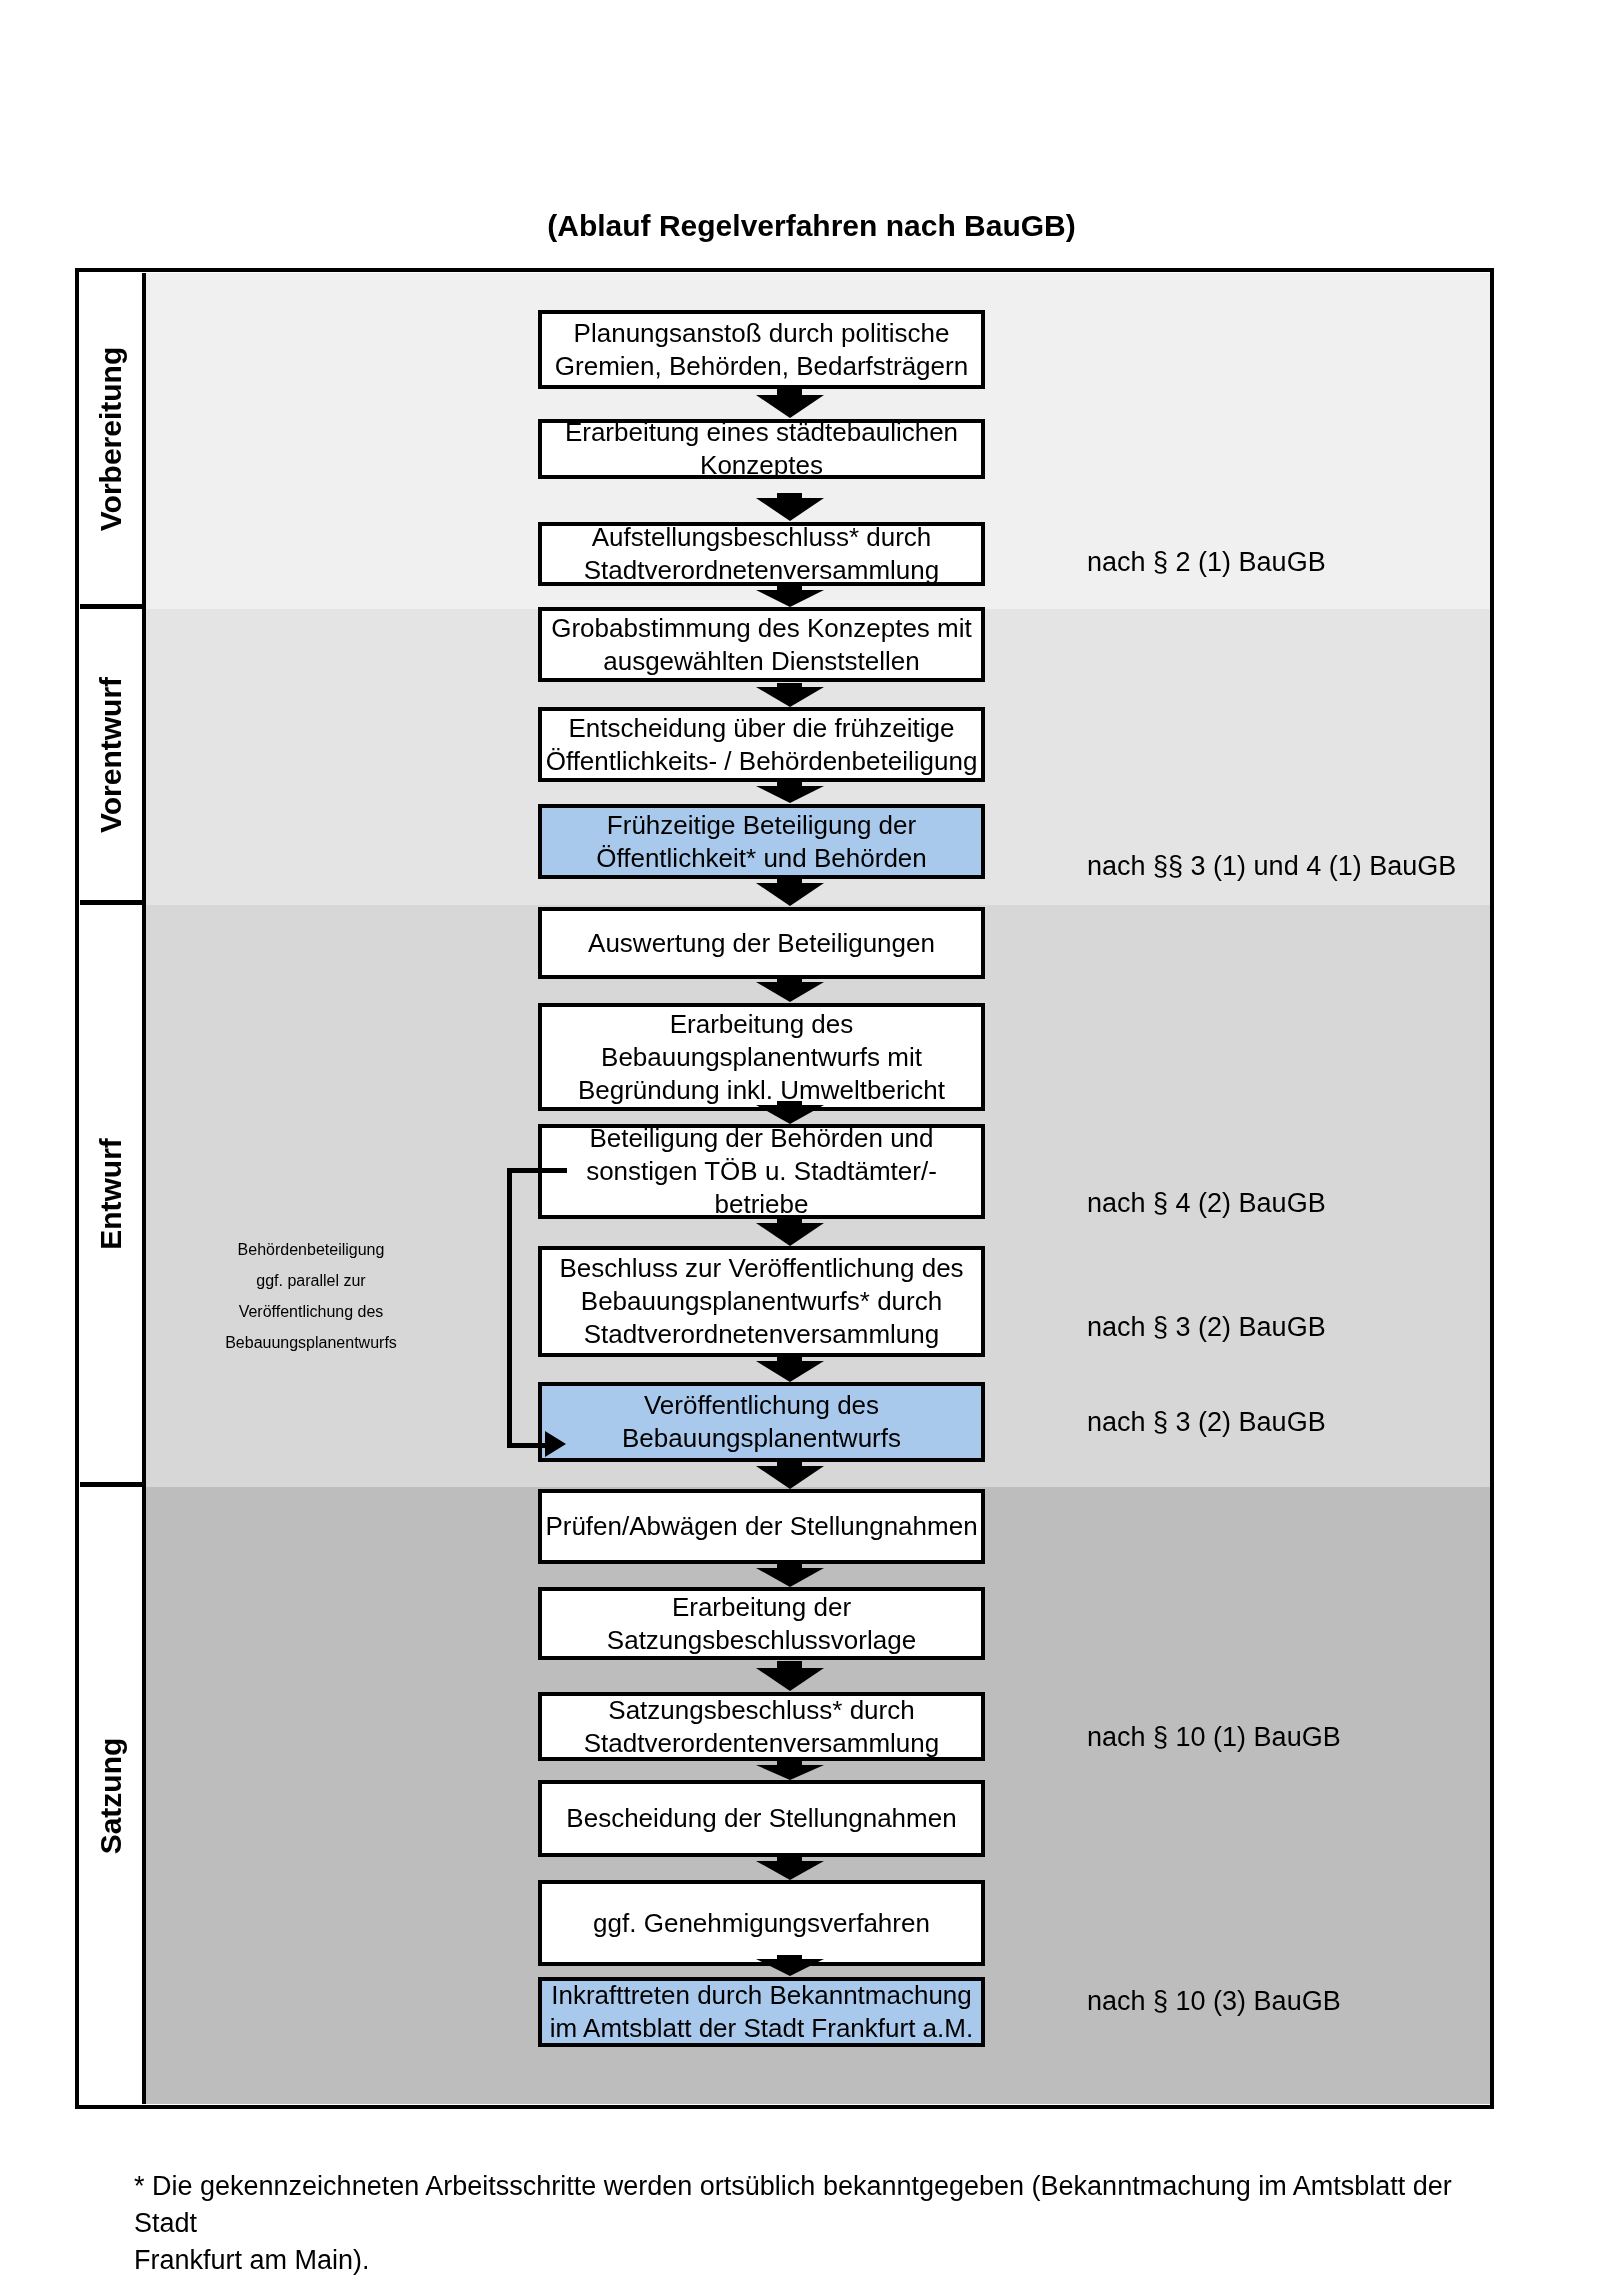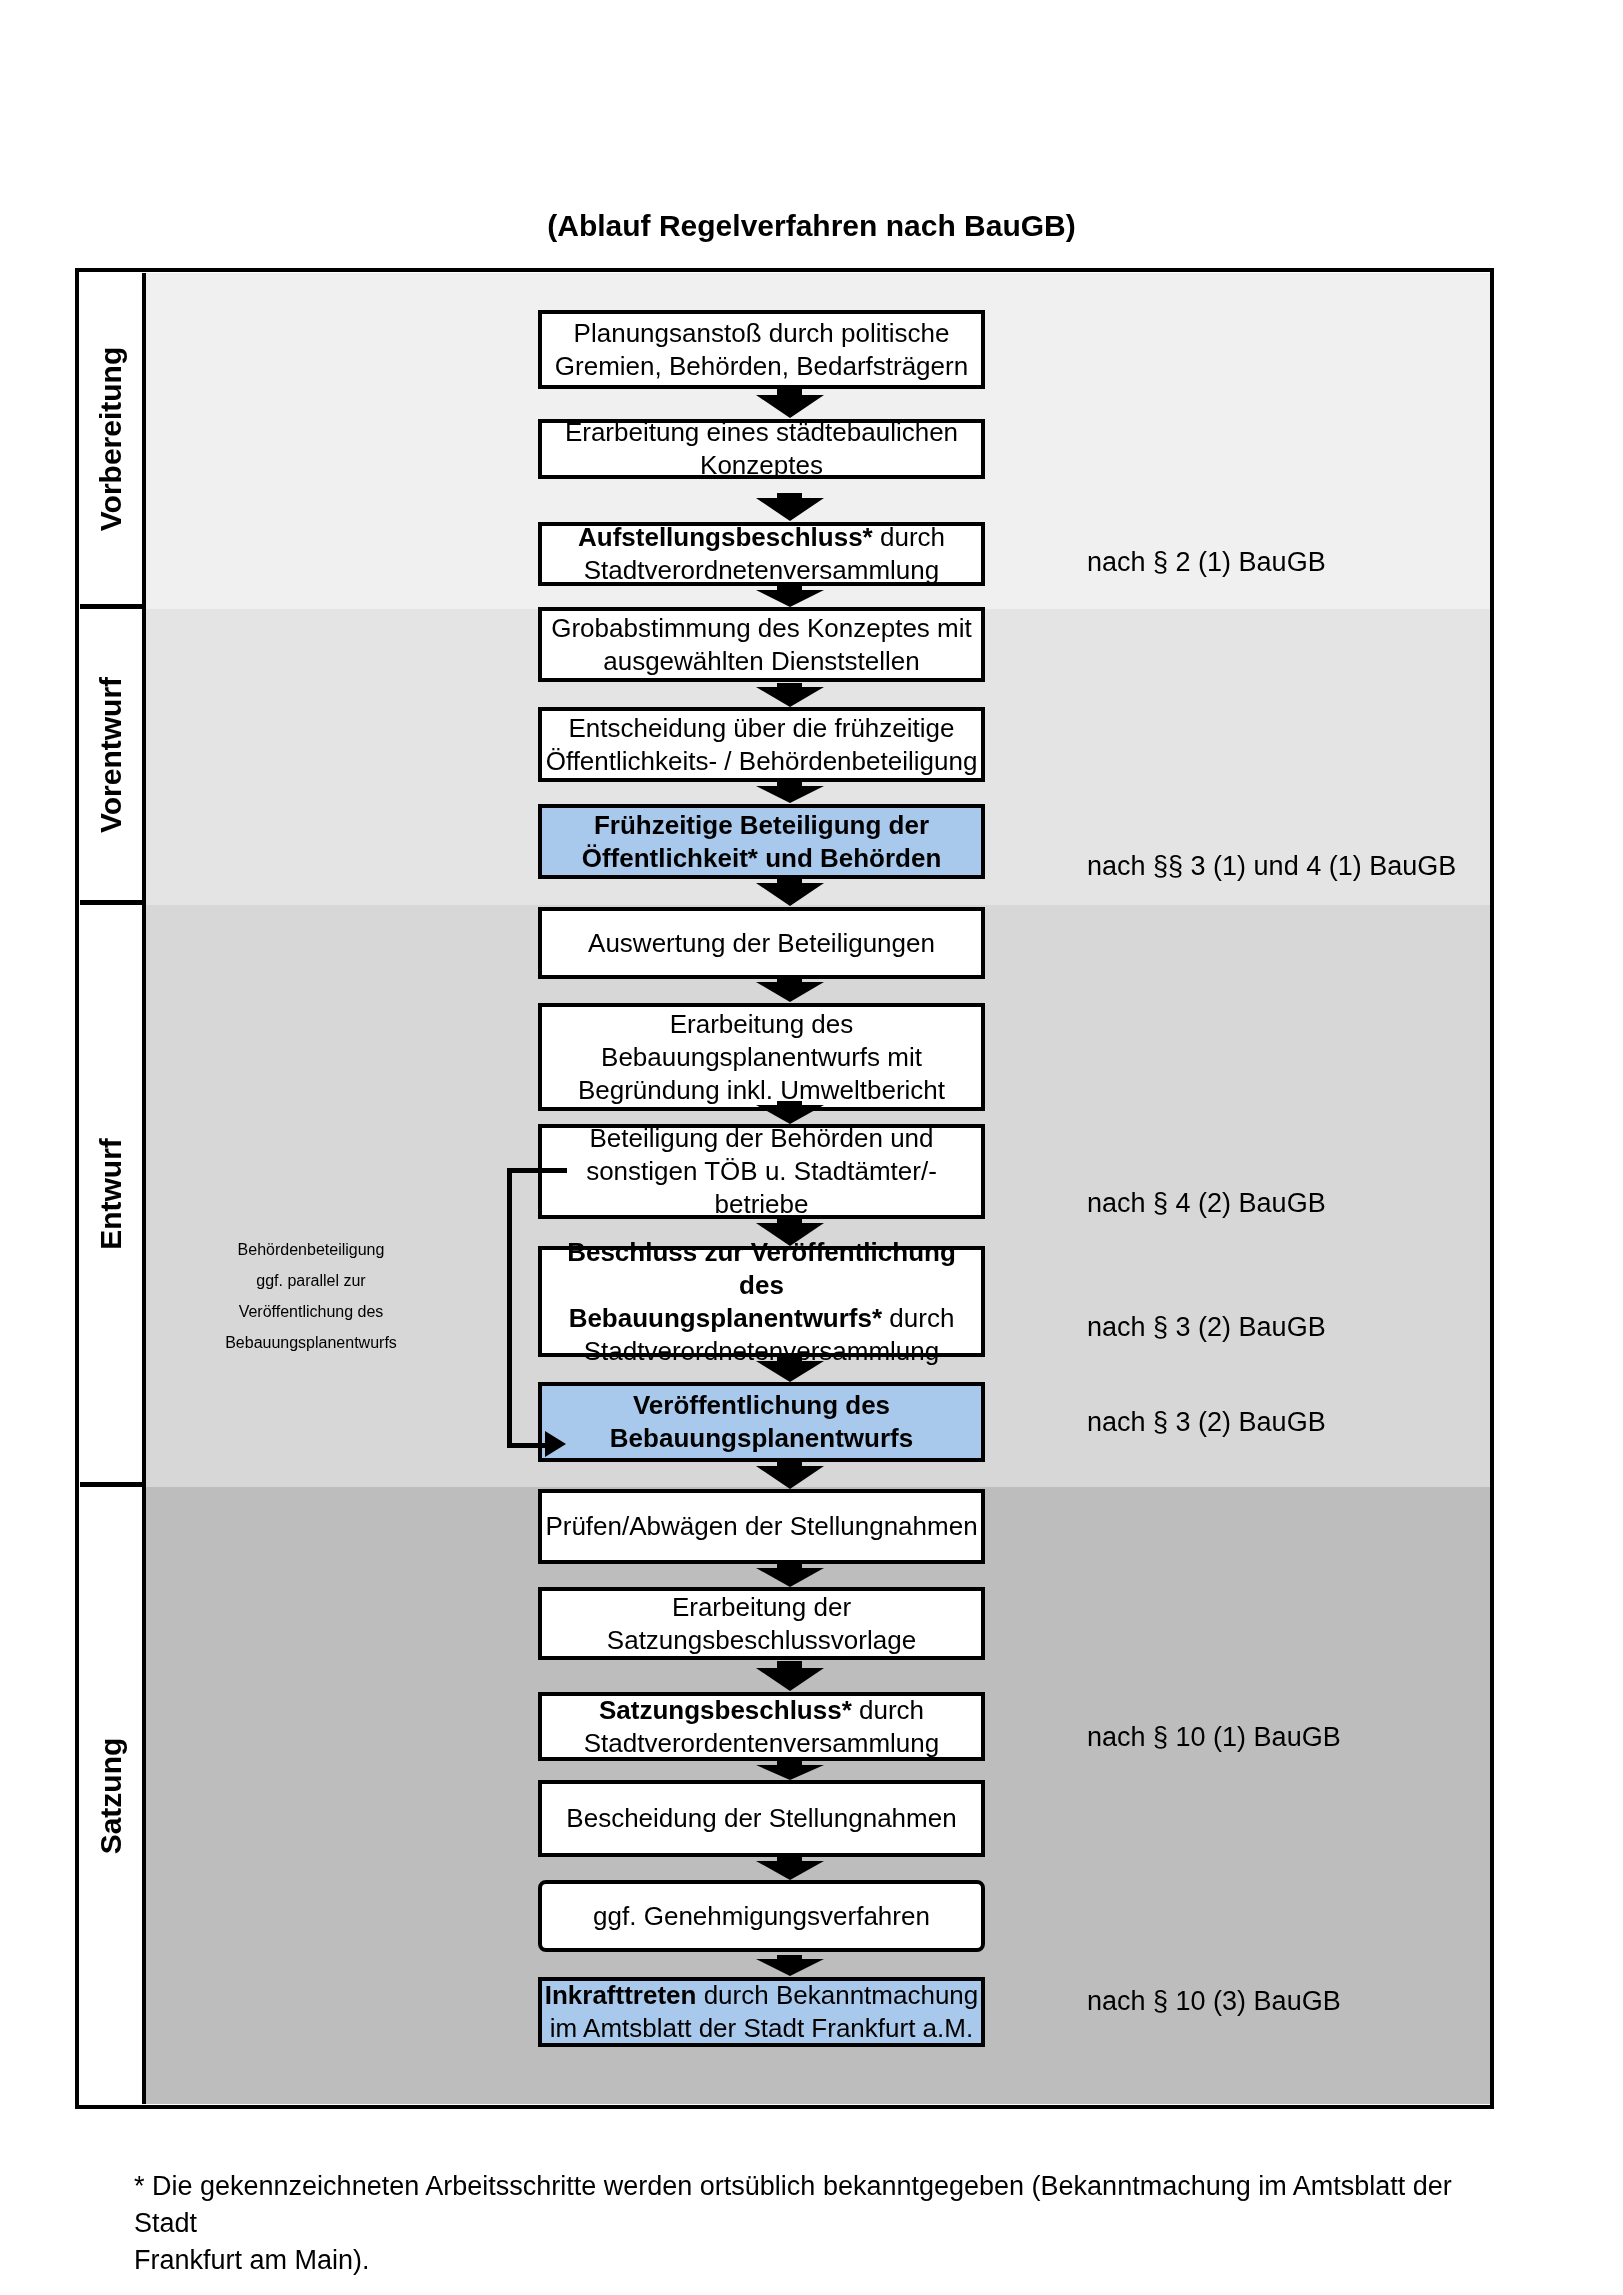--- a/index.html
+++ b/index.html
@@ -16,21 +16,21 @@
               border-right:4.6px solid #000;box-sizing:content-box;
               display:flex;align-items:center;justify-content:center;}
   .phase-cell.divider{border-bottom:5.2px solid #000;}
   .phase-cell span{transform:rotate(-90deg);white-space:nowrap;
                    font-weight:bold;font-size:30px;}
   .box{position:absolute;left:538px;width:447px;background:#fff;
        border:4.6px solid #000;box-sizing:border-box;
        display:flex;flex-direction:column;align-items:center;justify-content:center;
        text-align:center;font-size:26px;line-height:33px;}
   .bl{width:100%;}
-  .bold{font-weight:bold;}
+  .bold{font-weight:normal;}
   .note{position:absolute;left:1087px;font-size:27px;white-space:nowrap;
         transform:translateY(-50%);}
   .astem{position:absolute;background:#000;width:25px;}
   .ahead{position:absolute;width:0;height:0;
          border-left:34px solid transparent;border-right:34px solid transparent;}
   .bracket{position:absolute;background:#000;}
   .bracket-arrowhead{position:absolute;width:0;height:0;
          border-top:13.7px solid transparent;border-bottom:13.7px solid transparent;
          border-left:21px solid #000;}
   .side-note{position:absolute;left:118px;top:1234px;width:386px;
@@ -154,21 +154,21 @@
         <div class="bl"><span>Stadtverordentenversammlung</span></div>
       </div>
       <div class="note" style="top: 1737px;">nach § 10 (1) BauGB</div>
       <div class="astem" style="left: 777px; top: 1761px; height: 3.9px;"></div>
       <div class="ahead" style="left: 756px; top: 1765px; border-top: 15.7px solid rgb(0, 0, 0);"></div>
       <div class="box" style="top: 1780px; height: 77px;">
         <div class="bl"><span>Bescheidung der Stellungnahmen</span></div>
       </div>
       <div class="astem" style="left: 777px; top: 1857px; height: 3.9px;"></div>
       <div class="ahead" style="left: 756px; top: 1861px; border-top: 19px solid rgb(0, 0, 0);"></div>
-      <div class="box" style="top: 1880px; height: 72px; border-radius: 8px;">
+      <div class="box" style="top: 1880px; height: 86px;">
         <div class="bl"><span>ggf. Genehmigungsverfahren</span></div>
       </div>
       <div class="astem" style="left: 777px; top: 1955px; height: 3.9px;"></div>
       <div class="ahead" style="left: 756px; top: 1959px; border-top: 17.7px solid rgb(0, 0, 0);"></div>
       <div class="box" style="top: 1977px; height: 70px; background: rgb(169, 201, 236);">
         <div class="bl"><span class="bold">Inkrafttreten</span><span> durch Bekanntmachung</span></div>
         <div class="bl"><span>im Amtsblatt der Stadt Frankfurt a.M.</span></div>
       </div>
       <div class="note" style="top: 2001px;">nach § 10 (3) BauGB</div>
     </div>

